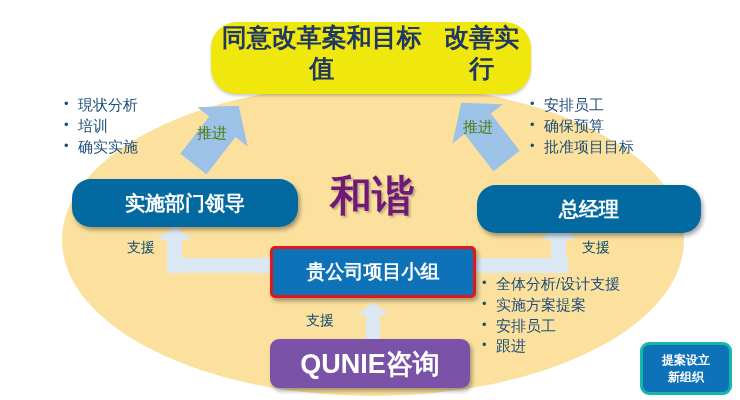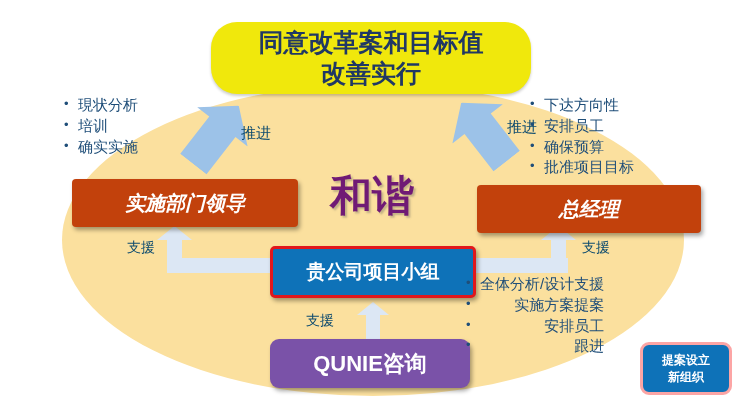--- a/index.html
+++ b/index.html
@@ -7,67 +7,67 @@
     position:relative; width:740px; height:400px; background:#ffffff;
     font-family:"Liberation Sans", sans-serif; overflow:hidden;
   }
   .ellipse {
     position:absolute; left:62px; top:84px; width:622px; height:312px;
     background:#FBE09E; border-radius:50%; z-index:1;
   }
   .banner {
     position:absolute; left:211px; top:22px; width:320px; height:72px;
     background:#F0E80C; border-radius:26px; color:#203864; font-weight:bold;
-    font-size:25px; text-align:center; display:flex; flex-direction:column;
+    font-size:25px; text-align:center; display:flex; flex-direction:row;
     justify-content:center; line-height:1.25; z-index:4;
     box-shadow:0 2px 3px rgba(0,0,0,.2);
   }
   .harmony {
     position:absolute; left:297px; top:168px; width:150px; text-align:center;
     color:#701a75; font-size:42px; font-weight:bold; z-index:2;
     text-shadow:2px 2px 2px rgba(90,90,90,.35);
   }
   .box {
     position:absolute; display:flex; align-items:center; justify-content:center;
     color:#fff; font-weight:bold; z-index:3; text-align:center;
   }
-  .box-blue { background:#c2410c; border-radius:4px; box-shadow:2px 3px 4px rgba(0,0,0,.35);font-style:italic; }
+  .box-blue { background:#0369a1; border-radius:19px; box-shadow:2px 3px 4px rgba(0,0,0,.35); }
   .box-left  { left:72px;  top:179px; width:226px; height:48px; font-size:20px; }
   .box-right { left:477px; top:185px; width:224px; height:48px; font-size:20px; }
   .box-center {
     left:270px; top:246px; width:200px; height:46px; font-size:19px;
     background:#0E72B8; border:3px solid #E1171C; border-radius:5px;
     box-shadow:2px 3px 4px rgba(0,0,0,.35);
   }
   .box-bottom {
-    left:270px; top:339px; width:200px; height:49px; font-size:22px;
+    left:270px; top:339px; width:200px; height:49px; font-size:27px;
     background:#7A52A8; border-radius:9px; box-shadow:2px 3px 4px rgba(0,0,0,.35);
   }
   .box-corner {
     left:640px; top:342px; width:86px; height:47px; font-size:12px;
-    background:#0E72B8; border:3px solid #fca5a5; border-radius:9px;
+    background:#0E72B8; border:3px solid #14b8a6; border-radius:9px;
     flex-direction:column; line-height:1.35;
   }
   .bullets {
     position:absolute; z-index:3; color:#1F4E79; font-size:15px;
     list-style:none; margin:0; padding:0;
   }
   .bullets li { margin:0 0 5px 0; padding-left:16px; position:relative; line-height:1.05; white-space:nowrap; }
   .bullets li::before { content:"\2022"; position:absolute; left:2px; top:0; font-size:13px; }
   .bullets-left { left:62px; top:97px; }
   .bullets-right-top { left:528px; top:97px; }
-  .bullets-right-bottom { left:464px; top:276px;text-align:right; }
+  .bullets-right-bottom { left:480px; top:276px; }
   .push-arrow {
     position:absolute; width:64px; height:74px; background:#9CC2E8; z-index:2;
     clip-path:polygon(50% 0%,100% 36%,76% 36%,76% 100%,24% 100%,0% 36%,0% 36%);
     -webkit-clip-path:polygon(50% 0%,100% 36%,76% 36%,76% 100%,24% 100%,24% 36%,0% 36%);
   }
   .push-left  { left:184px; top:98px; transform:rotate(38deg); }
   .push-right { left:452px; top:95px; transform:rotate(-38deg); }
-  .push-label { position:absolute; z-index:3; color:#0c4a6e; font-size:15px;margin-left:44px; }
+  .push-label { position:absolute; z-index:3; color:#4d7c0f; font-size:15px; }
   .push-label-left  { left:197px; top:124px; }
   .push-label-right { left:463px; top:118px; }
   .bar  { position:absolute; background:#DCE7F4; z-index:2; }
   .head-up {
     position:absolute; background:#DCE7F4; z-index:2;
     clip-path:polygon(50% 0,100% 100%,0 100%);
     -webkit-clip-path:polygon(50% 0,100% 100%,0 100%);
   }
   .bar-left-h  { left:174px; top:258px; width:100px; height:15px; }
   .bar-left-v  { left:167px; top:239px; width:15px;  height:34px; }
@@ -125,21 +125,20 @@
     <span>新组织</span>
   </div>
 
   <ul class="bullets bullets-left">
     <li>現状分析</li>
     <li>培训</li>
     <li>确实实施</li>
   </ul>
 
   <ul class="bullets bullets-right-top">
-    <li>下达方向性</li>
     <li>安排员工</li>
     <li>确保预算</li>
     <li>批准项目目标</li>
   </ul>
 
   <ul class="bullets bullets-right-bottom">
     <li>全体分析/设计支援</li>
     <li>实施方案提案</li>
     <li>安排员工</li>
     <li>跟进</li>

